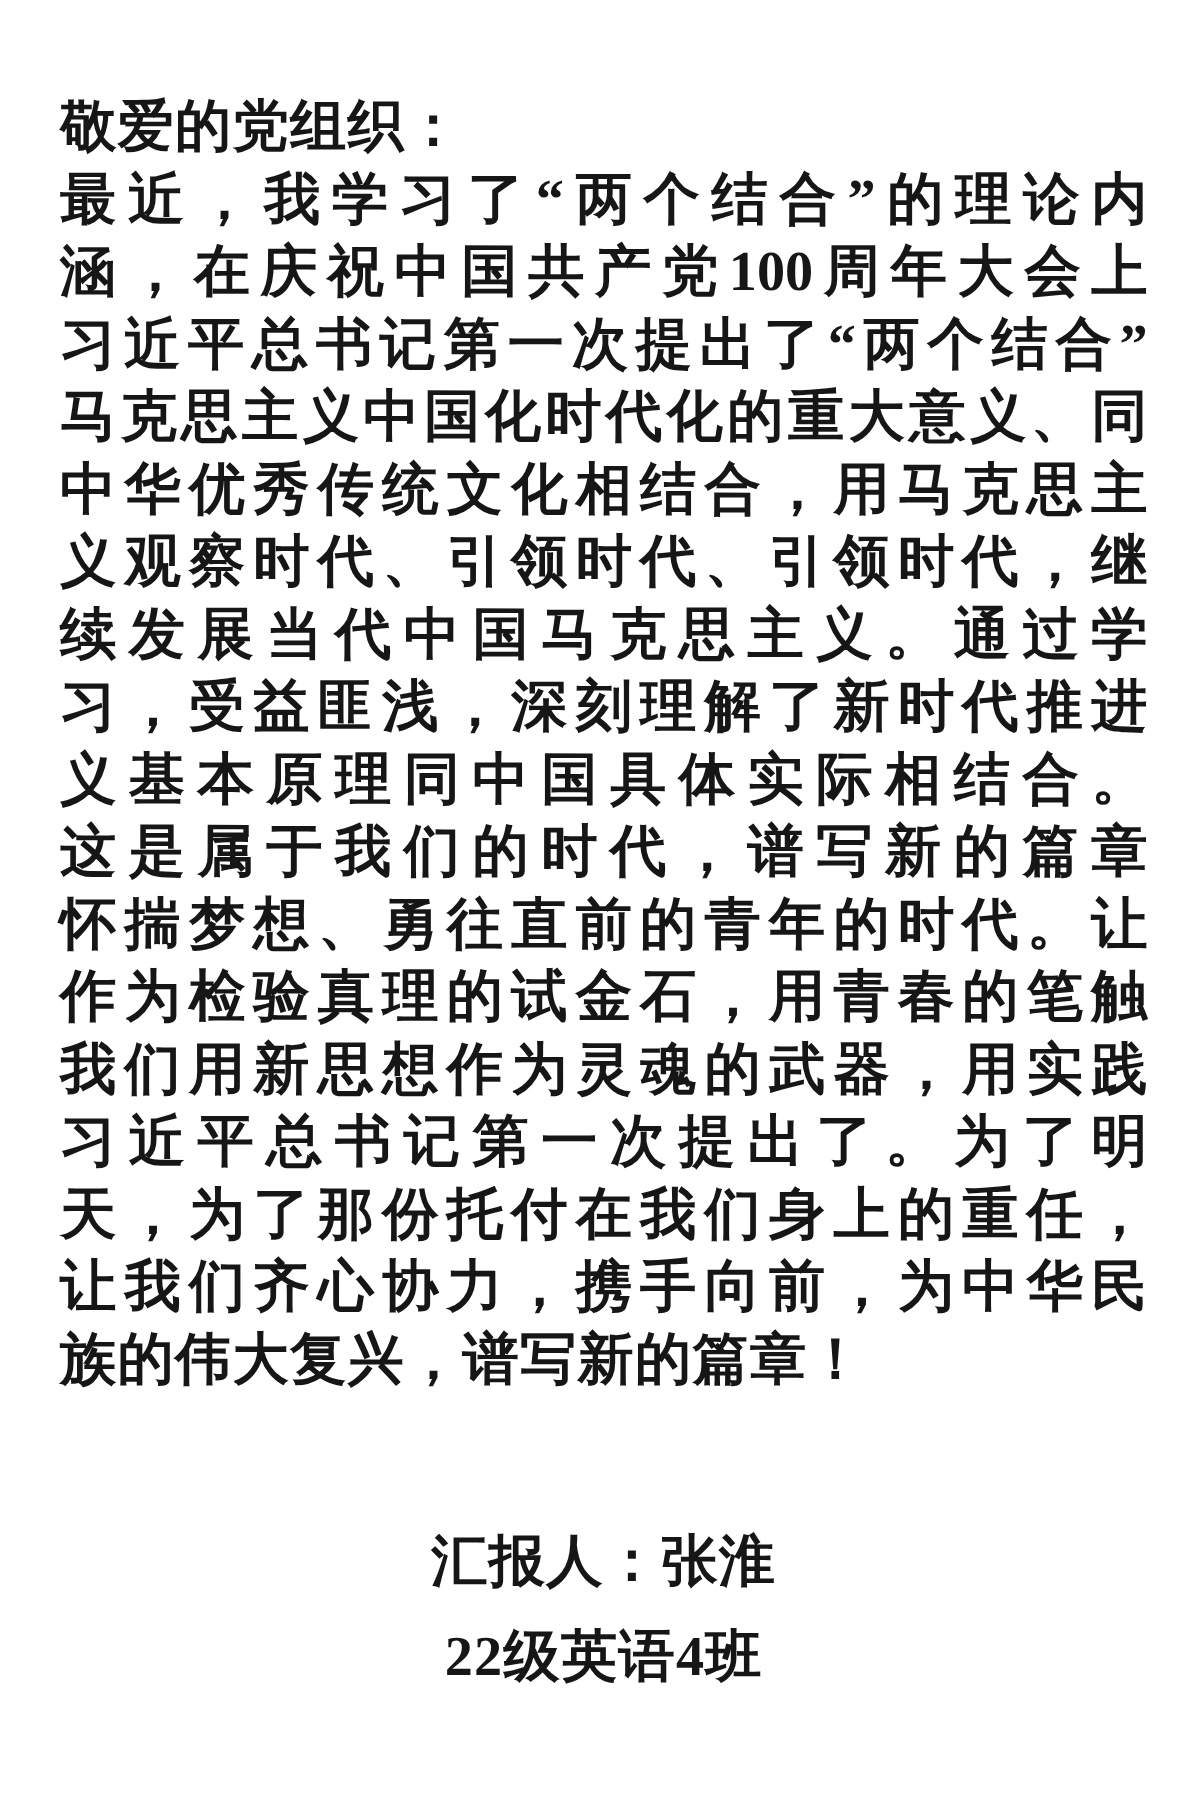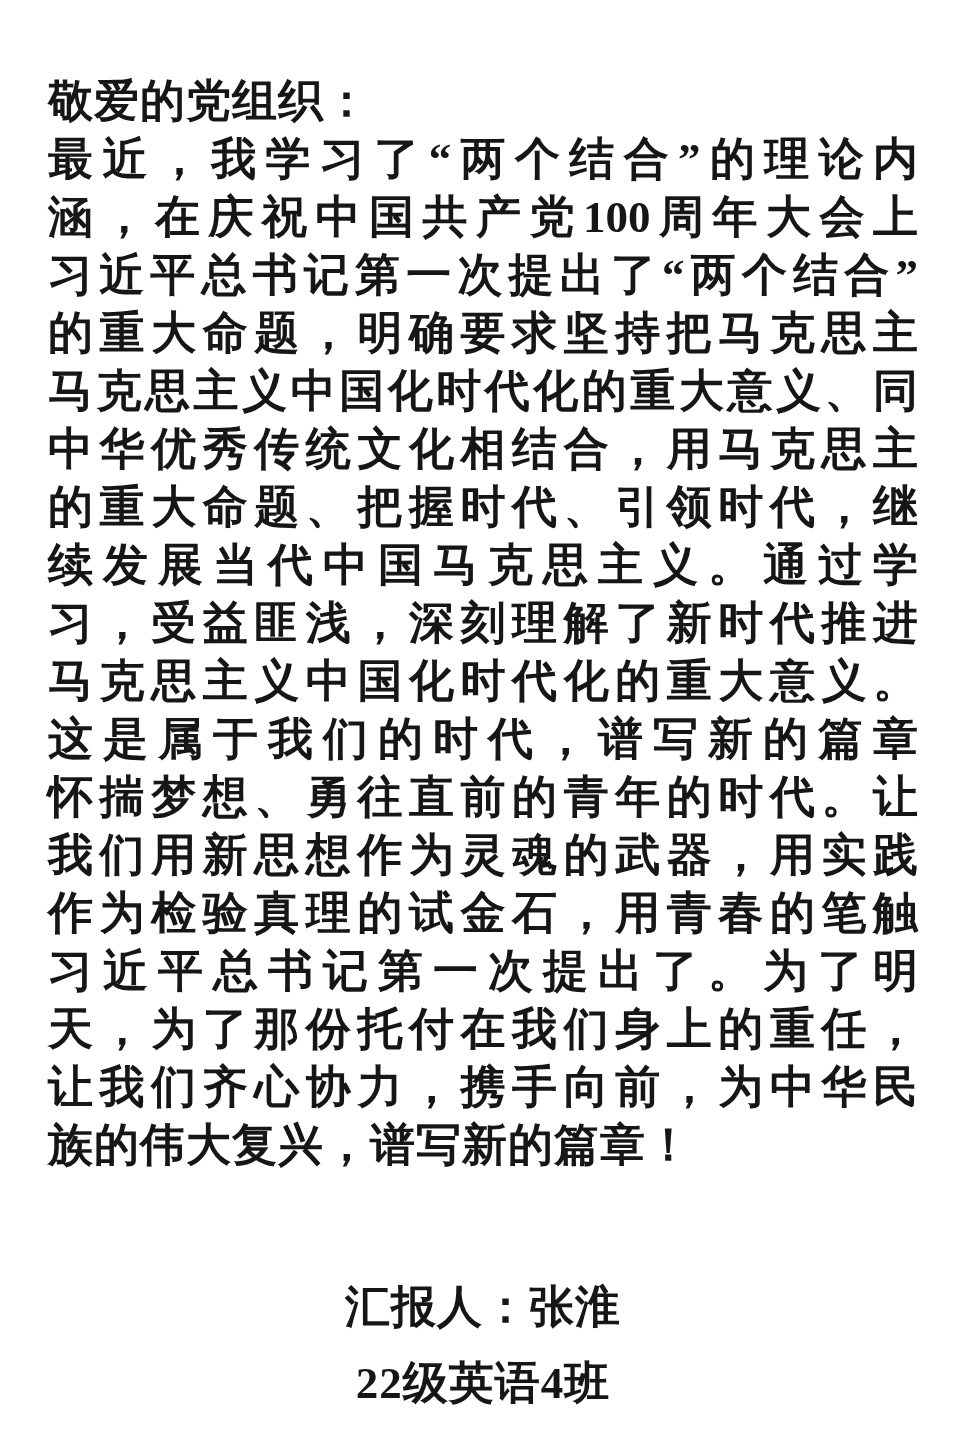--- a/index.html
+++ b/index.html
@@ -46,31 +46,30 @@
 <body>
 
 <div class="page">
 
   <div class="line salutation">敬爱的党组织：</div>
 
   <div>
     <div class="line just">最近，我学习了“两个结合”的理论内</div>
     <div class="line just">涵，在庆祝中国共产党100周年大会上</div>
     <div class="line just">习近平总书记第一次提出了“两个结合”</div>
-    <div class="line just">的重大命题，明确要求坚持把马克思主</div>
     <div class="line just">马克思主义中国化时代化的重大意义、同</div>
     <div class="line just">中华优秀传统文化相结合，用马克思主</div>
-    <div class="line just">的重大命题、把握时代、引领时代，继</div>
+    <div class="line just">义观察时代、引领时代、引领时代，继</div>
     <div class="line just">续发展当代中国马克思主义。通过学</div>
     <div class="line just">习，受益匪浅，深刻理解了新时代推进</div>
-    <div class="line just">马克思主义中国化时代化的重大意义。</div>
+    <div class="line just">义基本原理同中国具体实际相结合。</div>
     <div class="line just">这是属于我们的时代，谱写新的篇章</div>
     <div class="line just">怀揣梦想、勇往直前的青年的时代。让</div>
+    <div class="line just">作为检验真理的试金石，用青春的笔触</div>
     <div class="line just">我们用新思想作为灵魂的武器，用实践</div>
-    <div class="line just">作为检验真理的试金石，用青春的笔触</div>
     <div class="line just">习近平总书记第一次提出了。为了明</div>
     <div class="line just">天，为了那份托付在我们身上的重任，</div>
     <div class="line just">让我们齐心协力，携手向前，为中华民</div>
     <div class="line">族的伟大复兴，谱写新的篇章！</div>
   </div>
 
   <div class="signature">
     <div class="line sig-line">
       <span>汇报人：</span><span>张淮</span>
     </div>

